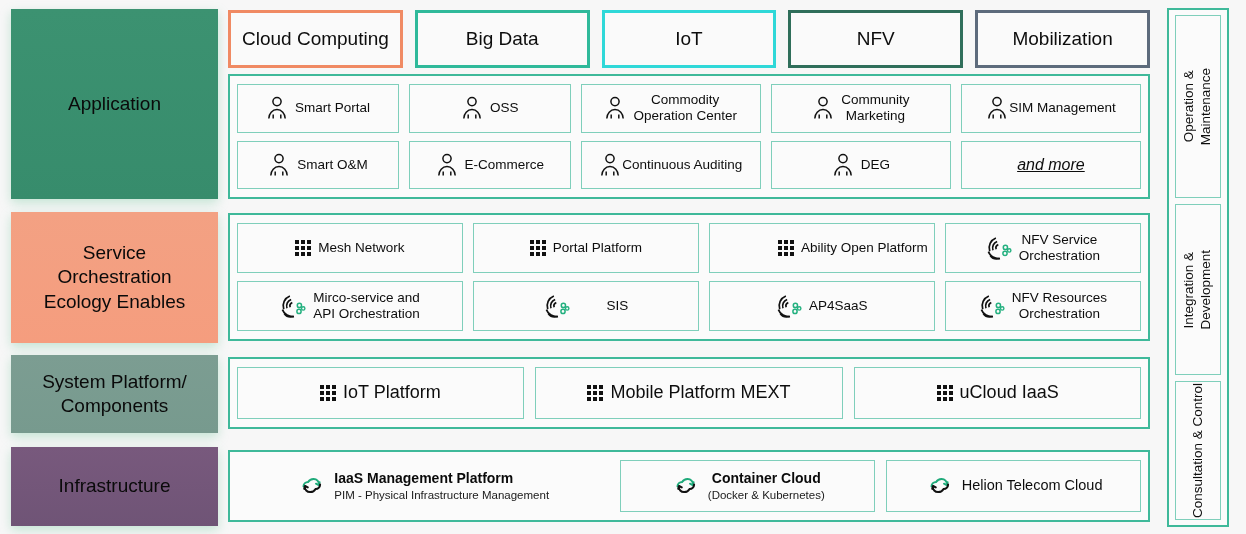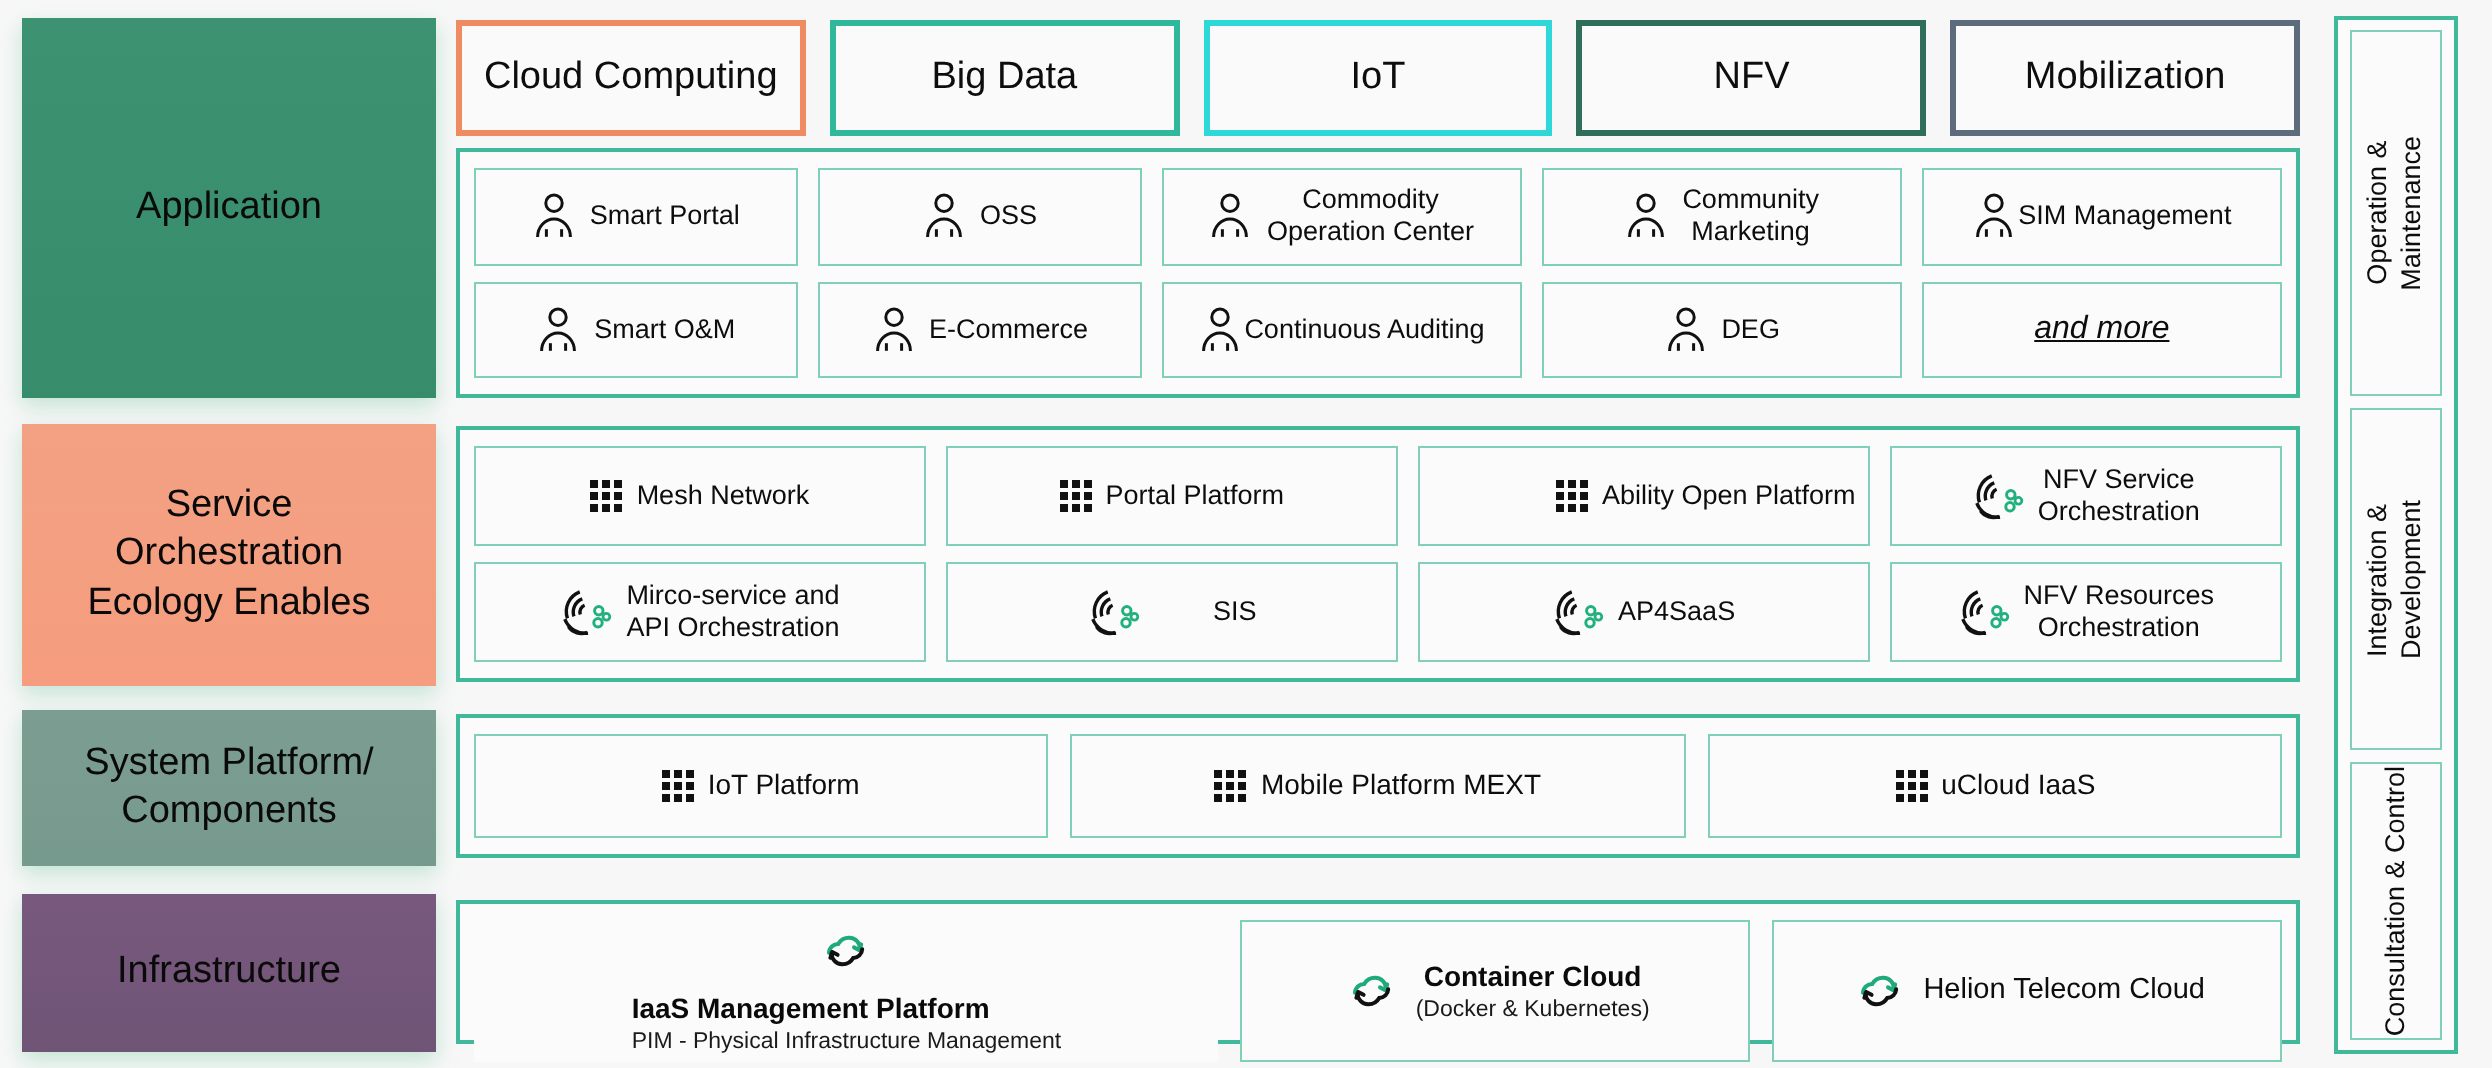--- a/index.html
+++ b/index.html
@@ -117,30 +117,30 @@
   }
   .svc-band .cell { font-size: 13.5px; }
 
   
   .sys-band {
     top: 357px;
     height: 72px;
     padding: 8px 7px;
   }
   .sys-band .grid-row { gap: 11px; }
-  .sys-band .cell { font-size: 14px; }
+  .sys-band .cell { font-size: 18px; }
 
   
   .infra-band {
     top: 450px;
     height: 72px;
     padding: 8px 7px;
   }
   .infra-band .grid-row { gap: 11px; }
-  .cell.borderless { border: 1px solid transparent; flex-direction: column; }
+  .cell.borderless { border: 1px solid transparent; }
   .stacked {
     display: flex;
     flex-direction: column;
     align-items: flex-start;
     justify-content: center;
   }
   .stacked.centered { align-items: center; }
   .stacked .t1 { font-size: 14px; font-weight: bold; color: #0a0a0a; }
   .stacked .t2 { font-size: 11.5px; color: #1a1a1a; margin-top: 1px; }
   .cell .single { font-size: 14.5px; }

